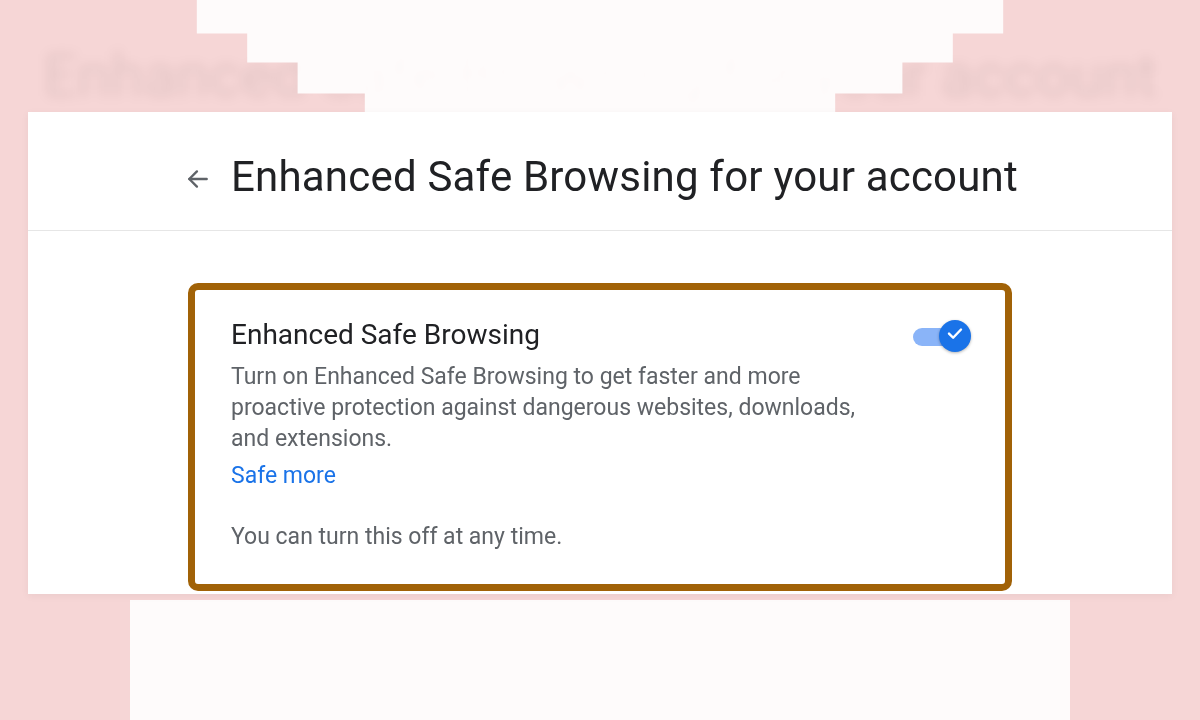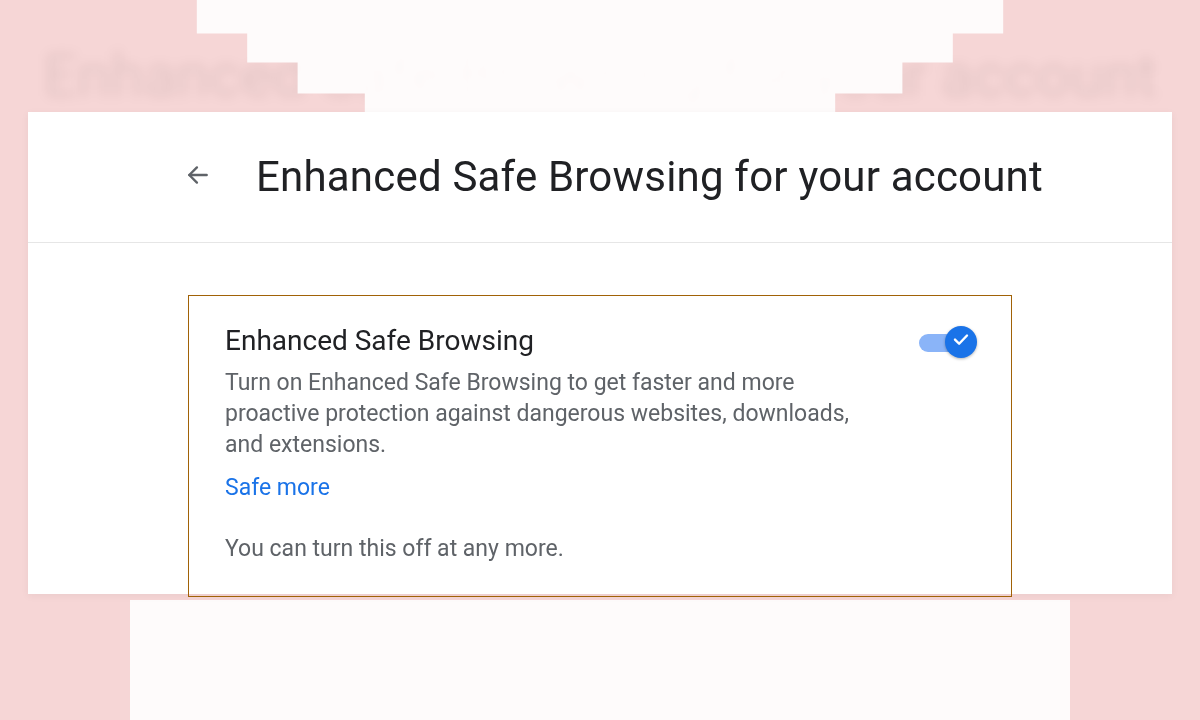--- a/index.html
+++ b/index.html
@@ -47,23 +47,23 @@
     top: 112px;
     left: 28px;
     right: 28px;
     bottom: 126px;
     background: #ffffff;
     box-shadow: 0 2px 8px rgba(0,0,0,0.05);
   }
 
   .panel-header {
     display: flex;
-    align-items: center;
-    gap: 38px;
-    padding: 40px 0 41px 150px;
+    align-items: flex-end;
+    gap: 13px;
+    padding: 40px 0 29px 150px;
     border-bottom: 1px solid #e6e6e6;
   }
   .back-btn {
     width: 40px;
     height: 40px;
     display: flex;
     align-items: center;
     justify-content: center;
     cursor: pointer;
     border-radius: 50%;
@@ -72,39 +72,39 @@
   }
   .page-title {
     font-size: 42px;
     font-weight: 400;
     color: #202124;
     letter-spacing: 0.2px;
   }
 
   .card {
     margin: 52px 160px 0 160px;
-    border: 1px solid #a16207;
-    border-radius: 0;
+    border: 7px solid #a16207;
+    border-radius: 10px;
     padding: 28px 36px 34px 36px;
     display: flex;
     align-items: flex-start;
     gap: 40px;
   }
   .card-text { flex: 1 1 auto; max-width: 700px; }
   .card-title {
     font-size: 28px;
     font-weight: 400;
     color: #202124;
     margin-bottom: 10px;
   }
   .card-desc {
     font-size: 23px;
     line-height: 1.35;
     color: #5f6368;
-    margin-bottom: 14px;
+    margin-bottom: 8px;
   }
   .learn-link {
     font-size: 23px;
     color: #1a73e8;
     cursor: pointer;
     display: inline-block;
   }
   .card-note {
     margin-top: 34px;
     font-size: 23px;
@@ -175,21 +175,21 @@
       </span>
     </div>
     <h1 class="page-title">Enhanced Safe Browsing for your account</h1>
   </div>
 
   <div class="card">
     <div class="card-text">
       <div class="card-title">Enhanced Safe Browsing</div>
       <div class="card-desc">Turn on Enhanced Safe Browsing to get faster and more proactive protection against dangerous websites, downloads, and extensions.</div>
       <span class="learn-link">Safe more</span>
-      <div class="card-note">You can turn this off at any more.</div>
+      <div class="card-note">You can turn this off at any time.</div>
     </div>
 
     <div class="toggle" role="switch" aria-checked="true">
       <div class="toggle-track"></div>
       <div class="toggle-thumb">
         <span>
           <svg viewBox="0 0 24 24" fill="none" stroke="#ffffff" stroke-width="3.2" stroke-linecap="round" stroke-linejoin="round">
             <polyline points="20 6 9.5 17 4 11.5"></polyline>
           </svg>
         </span>

